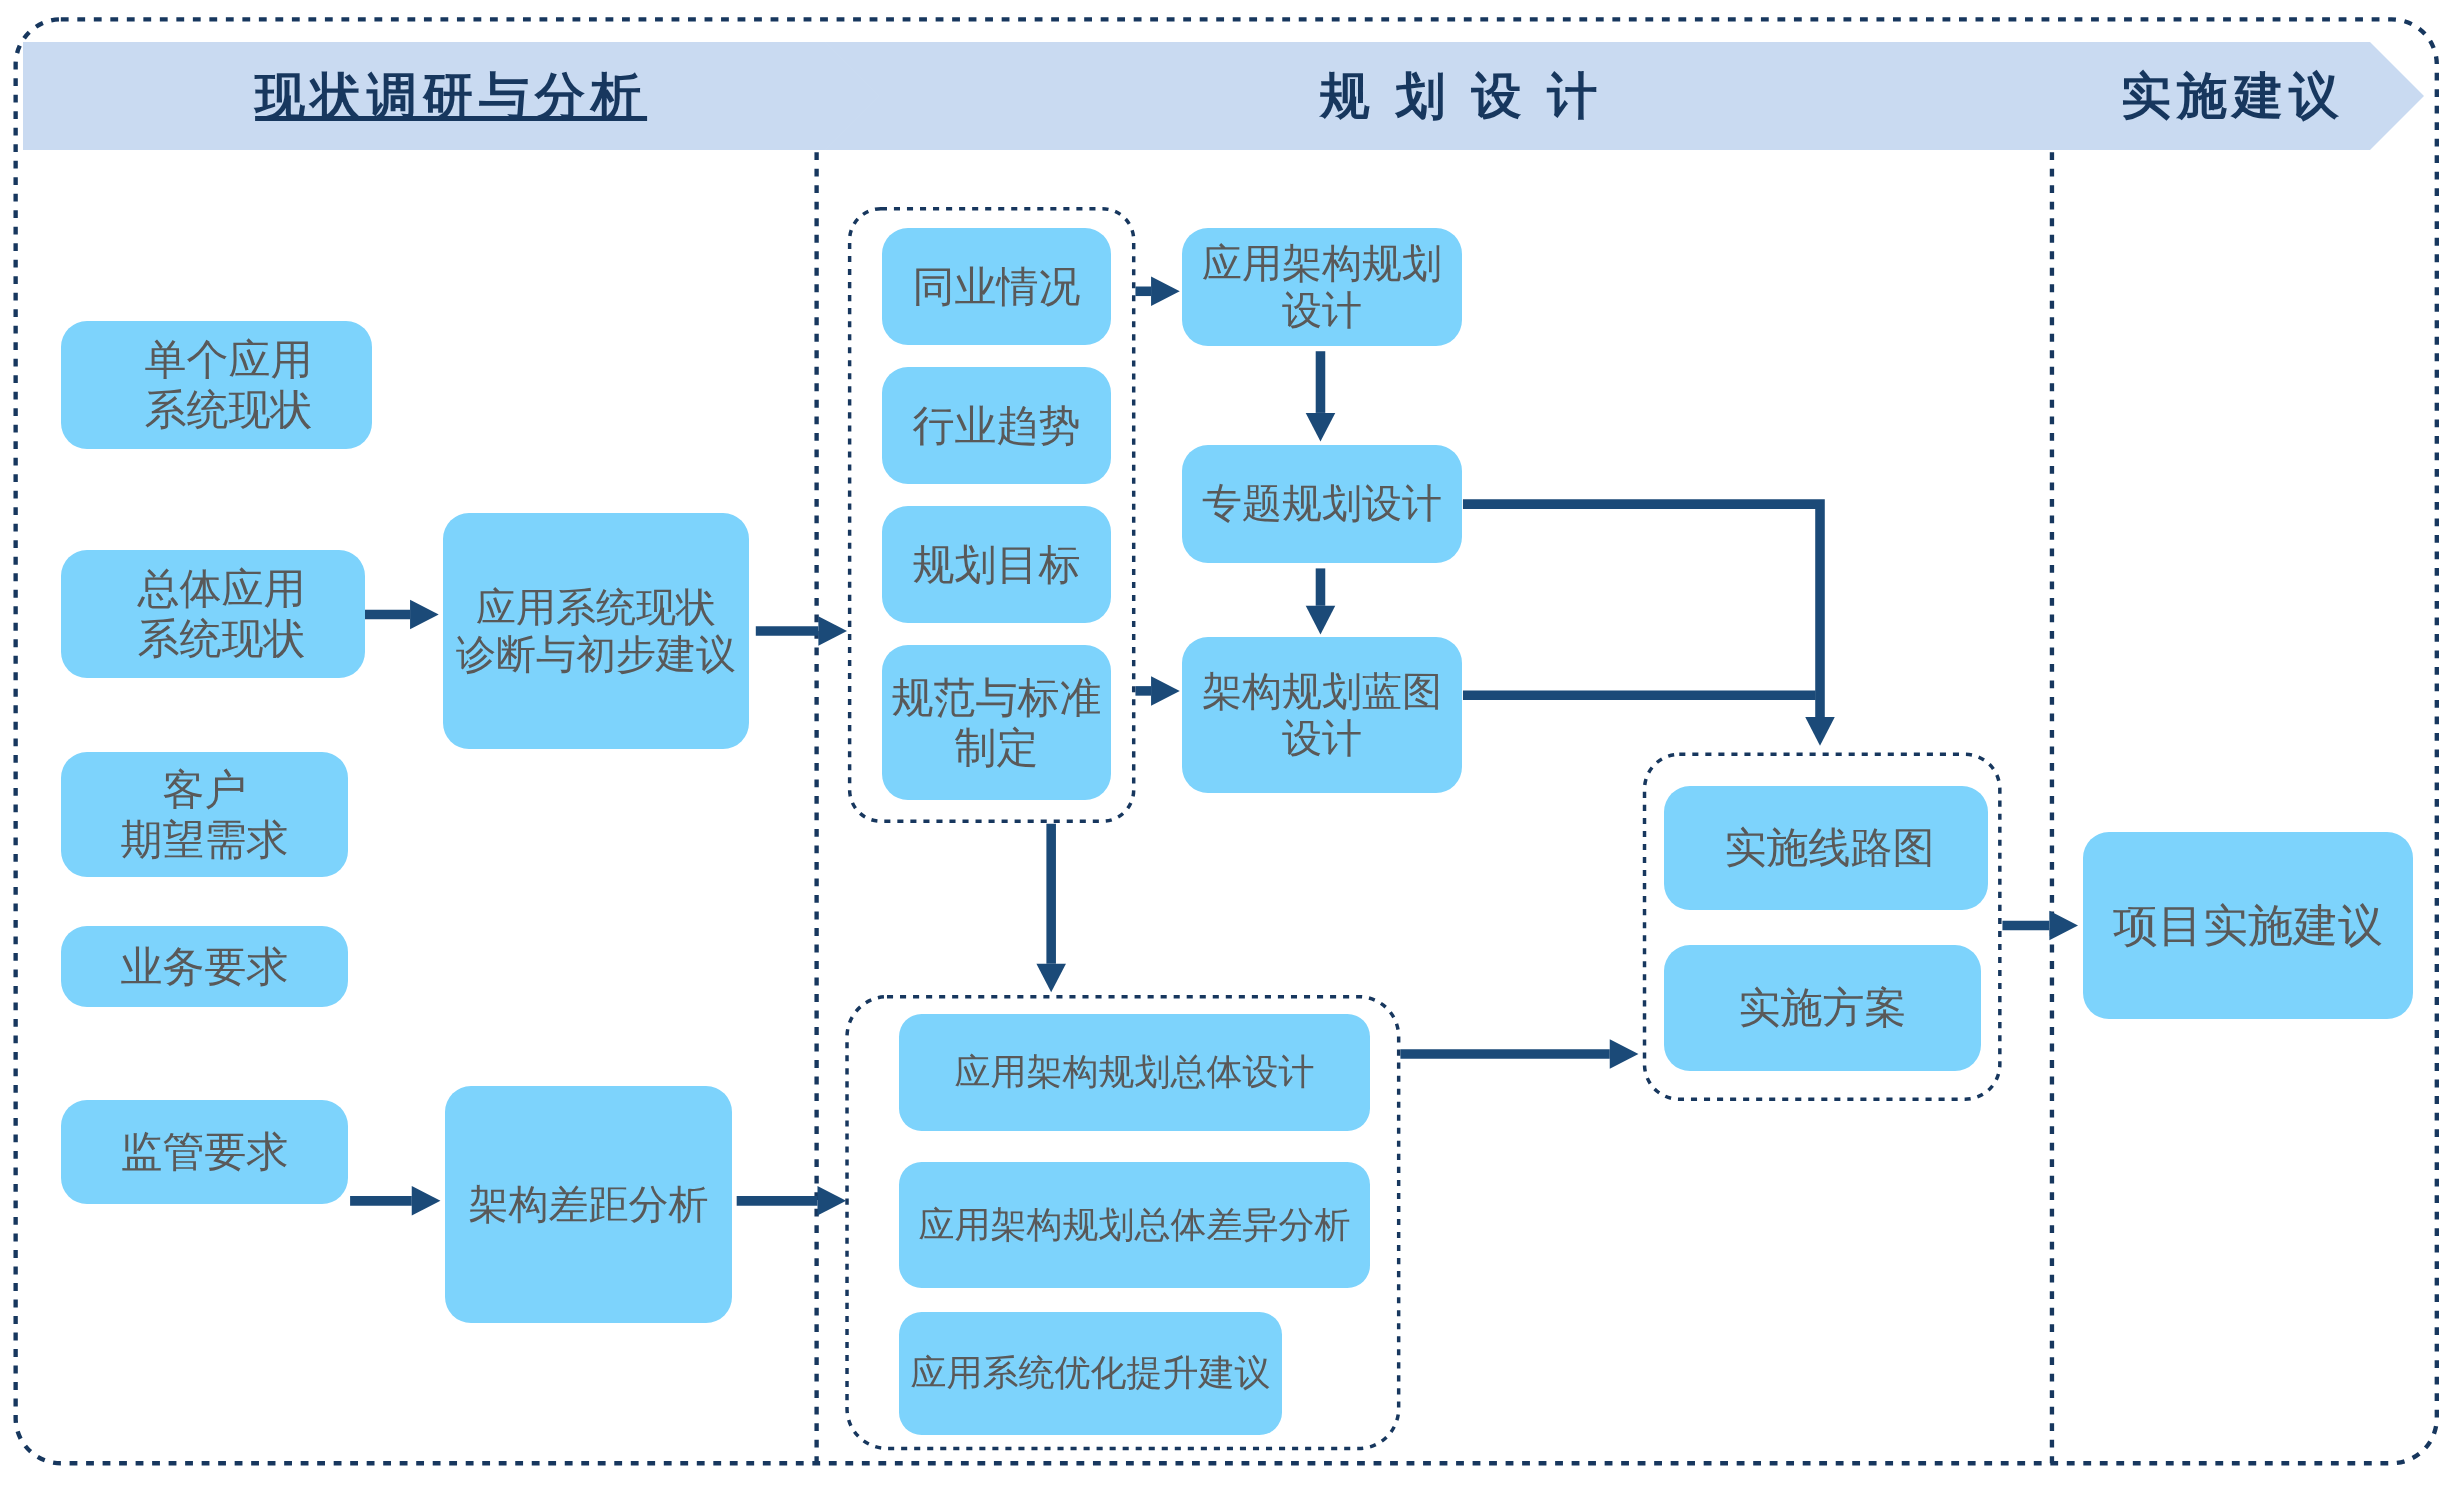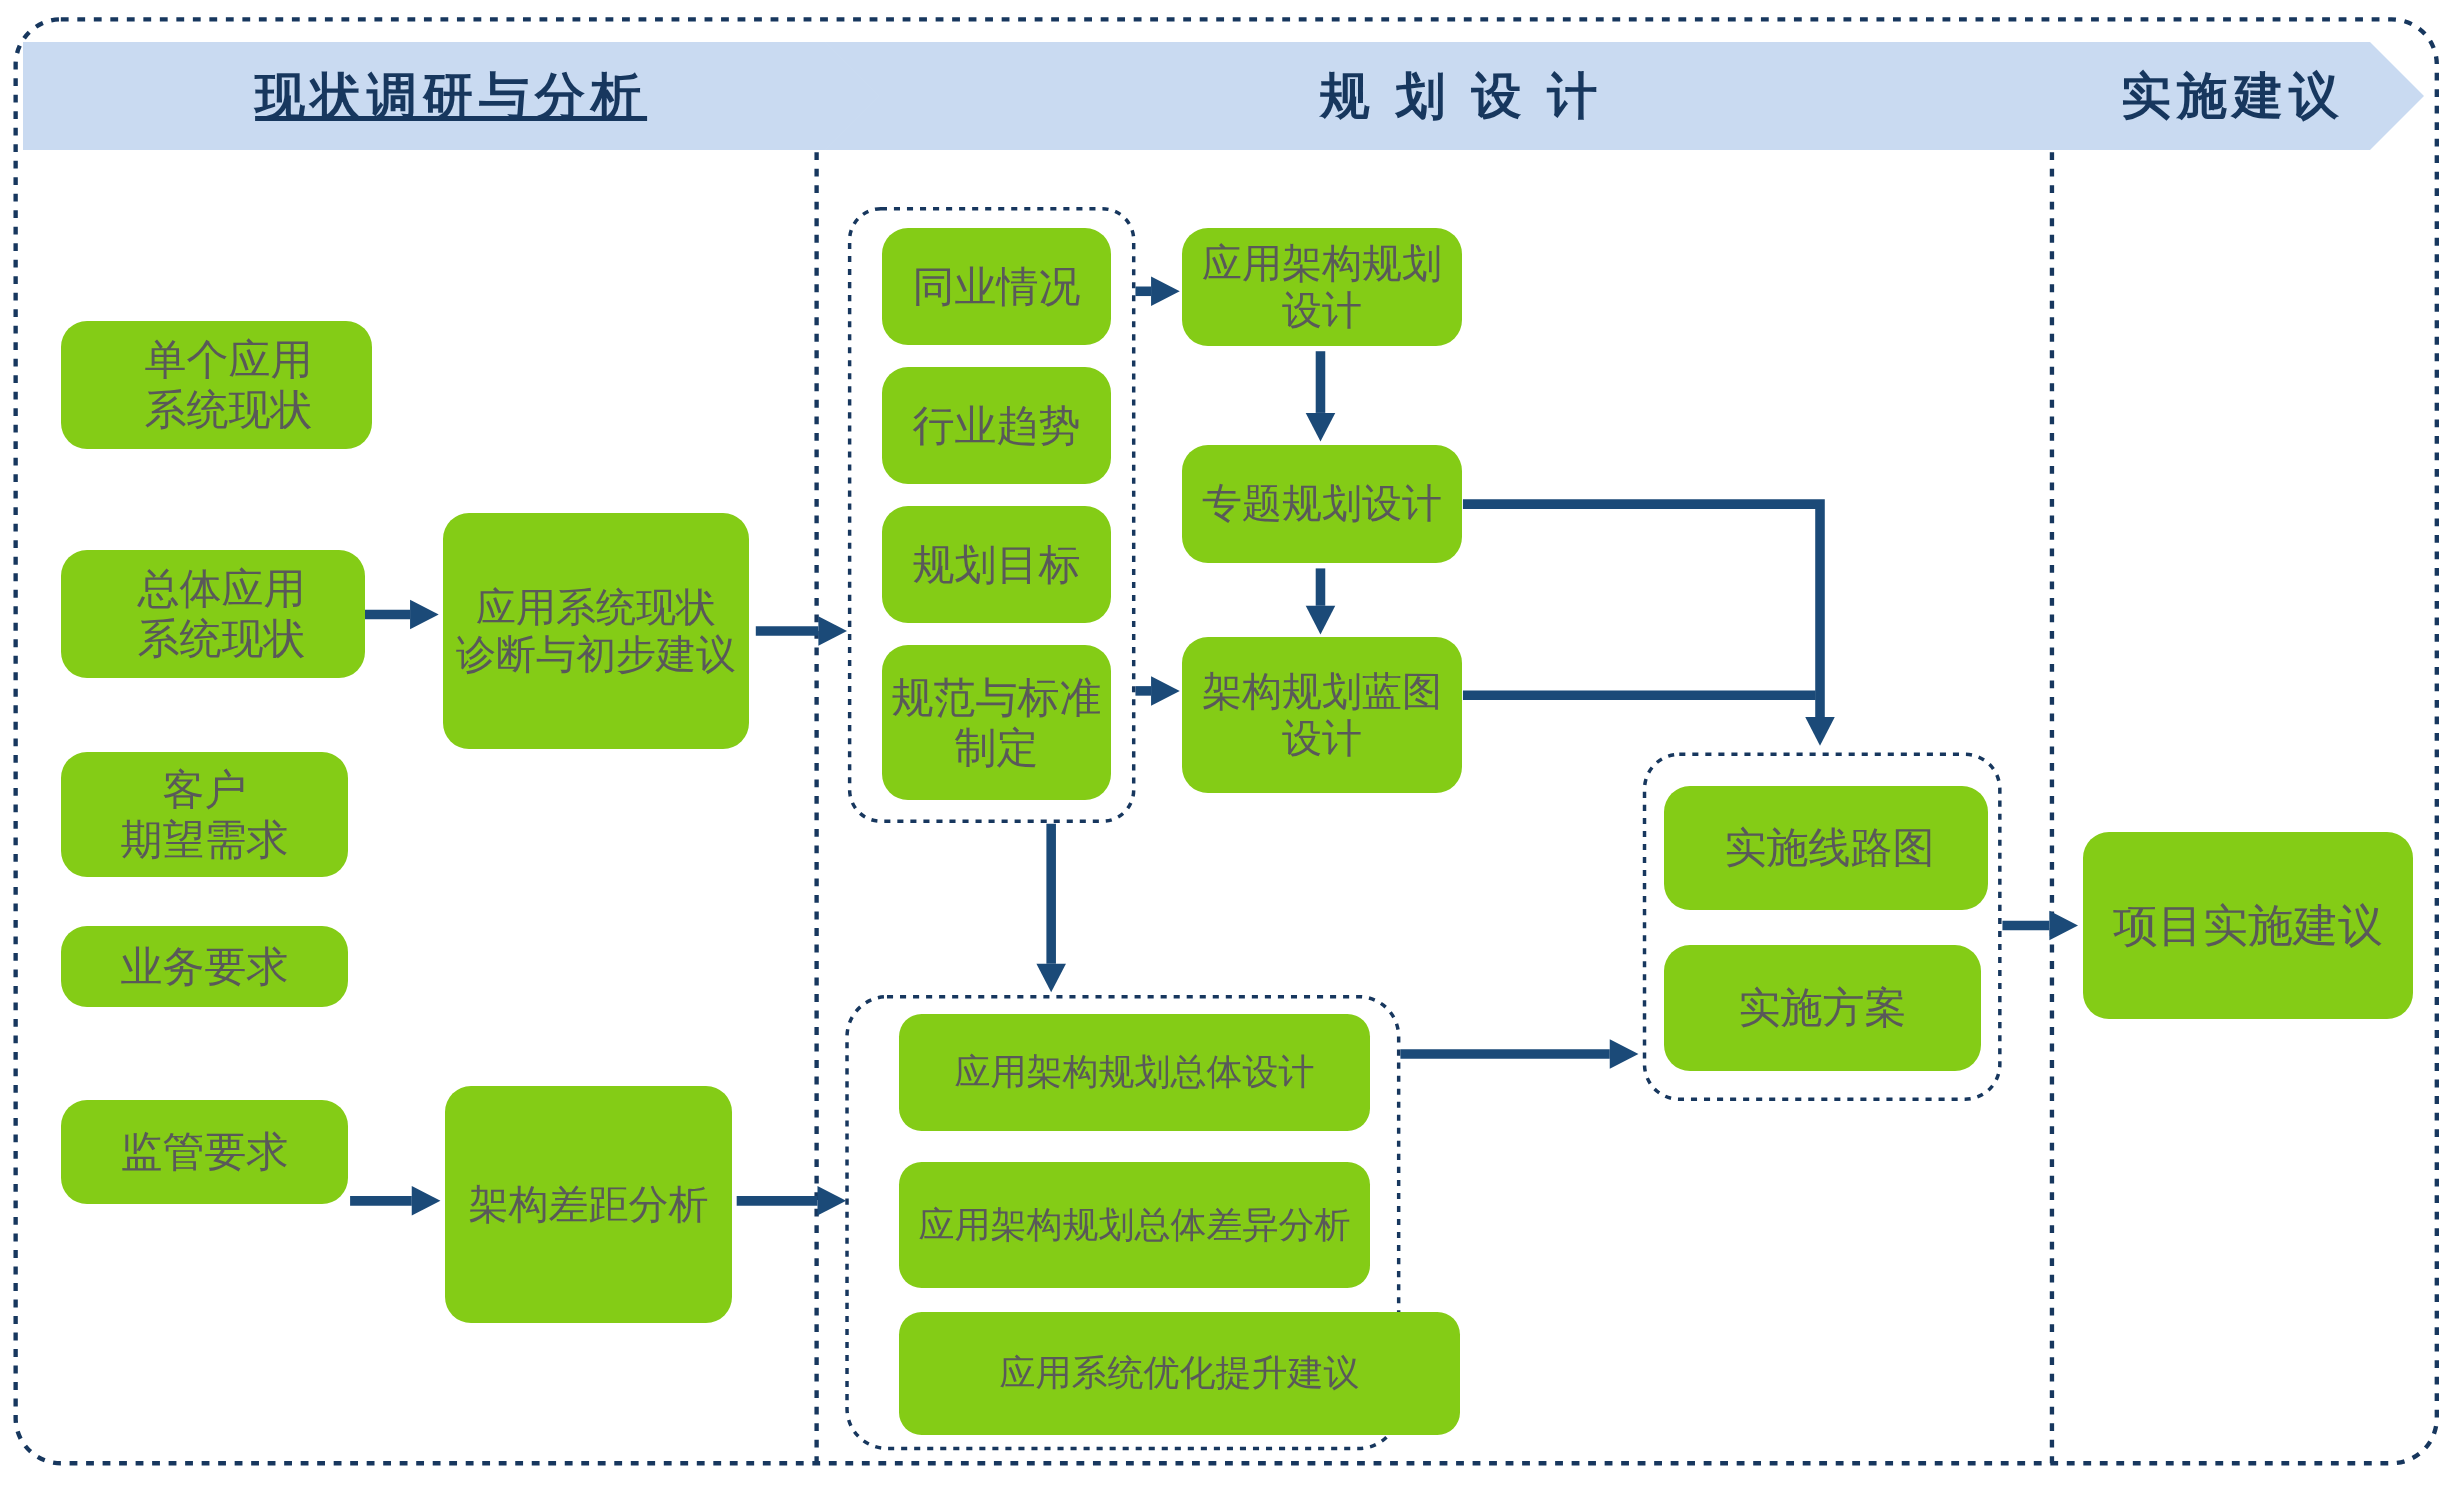--- a/index.html
+++ b/index.html
@@ -7,21 +7,21 @@
   .canvas{position:relative;width:2462px;height:1493px;background:#ffffff;overflow:hidden;}
   .layer{position:absolute;left:0;top:0;width:2462px;height:1493px;}
   .banner{
     position:absolute;height:108px;top:42px;
     background:#c9daf1;display:flex;align-items:center;justify-content:center;
     color:#17375e;font-weight:bold;font-size:50px;letter-spacing:6px;
   }
   .banner-first{clip-path:polygon(0 0, calc(100% - 54px) 0, 100% 50%, calc(100% - 54px) 100%, 0 100%);text-decoration:underline;}
   .banner-mid{clip-path:polygon(0 0, calc(100% - 54px) 0, 100% 50%, calc(100% - 54px) 100%, 0 100%, 54px 50%);}
   .node{
-    position:absolute;background:#84cc16;border-radius:26px;
+    position:absolute;background:#7dd3fc;border-radius:26px;
     display:flex;align-items:center;justify-content:center;text-align:center;
     color:#595959;font-size:42px;line-height:1.18;white-space:pre-line;
   }
   .node.small{font-size:40px;}
   .node.wide{font-size:36px;border-radius:22.6px;}
   .node.big{font-size:40px;}
   .final{font-size:45px;}
   svg .lin{stroke:#1b4a78;stroke-width:11;fill:none;}
   svg .head{fill:#1b4a78;stroke:none;}
   svg .dotline{stroke:#17375e;stroke-width:5;fill:none;stroke-dasharray:9 10;}
@@ -119,21 +119,21 @@
 制定</div>
 
   <div class="node big" style="left:1182px;top:228px;width:280px;height:118px;">应用架构规划
 设计</div>
   <div class="node big" style="left:1182px;top:445px;width:280px;height:118px;">专题规划设计</div>
   <div class="node big" style="left:1182px;top:637px;width:280px;height:156px;">架构规划蓝图
 设计</div>
 
   <div class="node wide" style="left:899px;top:1014px;width:471px;height:117px;">应用架构规划总体设计</div>
   <div class="node wide" style="left:899px;top:1162px;width:471px;height:126px;">应用架构规划总体差异分析</div>
-  <div class="node wide" style="left:899px;top:1312px;width:561px;height:123px;">应用系统优化提升建议</div>
+  <div class="node wide" style="left:899px;top:1312px;width:383px;height:123px;">应用系统优化提升建议</div>
 
   <div class="node" style="left:1664px;top:786px;width:317px;height:124px;padding-left:7px;">实施线路图</div>
   <div class="node" style="left:1664px;top:945px;width:317px;height:126px;">实施方案</div>
 
   <div class="node final" style="left:2083px;top:832px;width:330px;height:187px;">项目实施建议</div>
 
 </div>
 
 
 </body></html>

